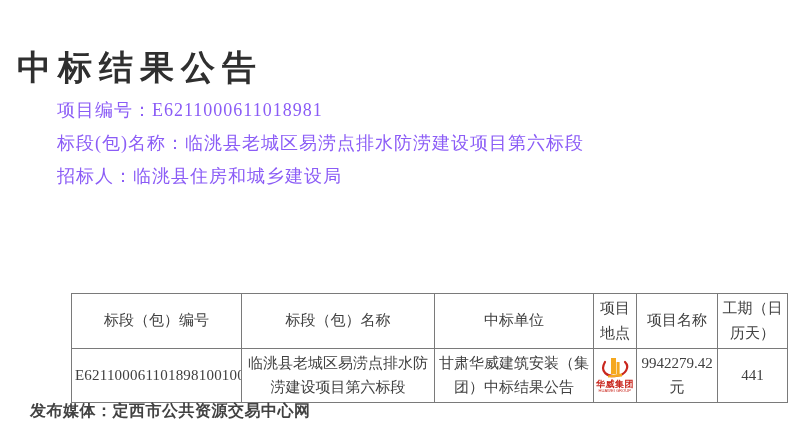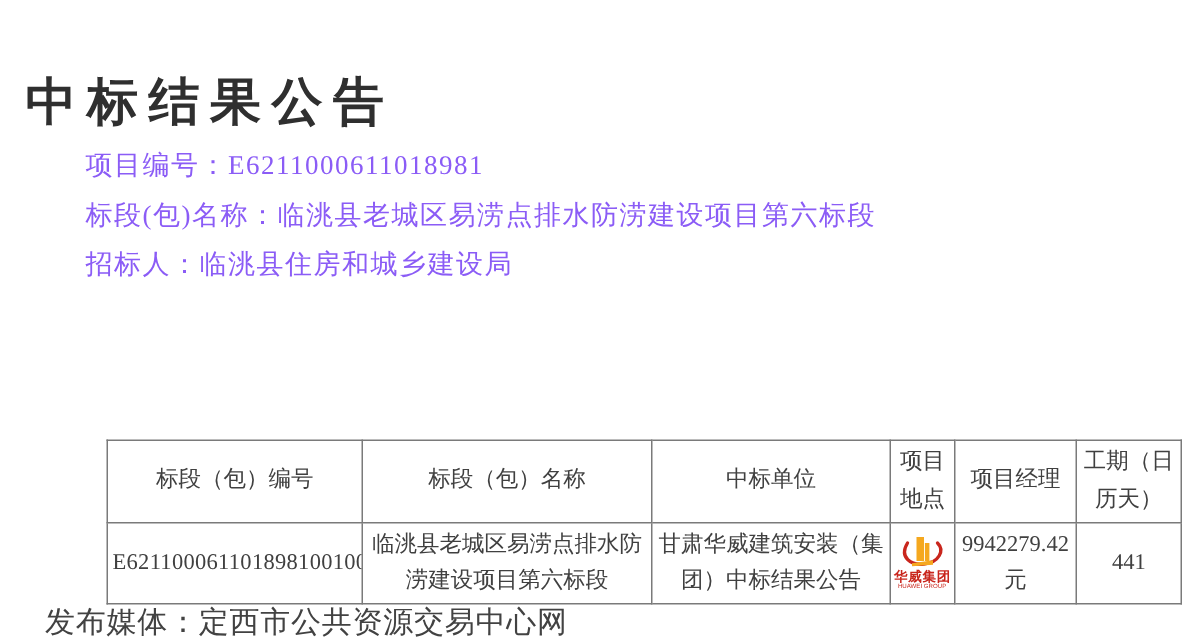--- a/index.html
+++ b/index.html
@@ -85,23 +85,24 @@
     transform:scale(.68);
     transform-origin:center top;
     color:#c9261d;
     white-space:nowrap;
     font-family:"Liberation Sans","DejaVu Sans",sans-serif;
   }
   .price-unit{display:block;}
   .footer{
     position:absolute;
     left:30px;top:401px;
-    font-size:20px;
+    font-size:16px;
     color:#424242;
     letter-spacing:.5px;
+    font-weight:bold;
   }
 </style>
 </head>
 <body>
 
 <h1 class="title">中标结果公告</h1>
 
 <div class="info-block">
   <div class="info-line">项目编号：E6211000611018981</div>
   <div class="info-line">标段(包)名称：临洮县老城区易涝点排水防涝建设项目第六标段</div>
@@ -116,21 +117,21 @@
     <col style="width:43px">
     <col style="width:81px">
     <col style="width:70px">
   </colgroup>
   <thead>
     <tr>
       <th>标段（包）编号</th>
       <th>标段（包）名称</th>
       <th>中标单位</th>
       <th>项目地点</th>
-      <th>项目经理</th>
+      <th>项目名称</th>
       <th>工期（日历天）</th>
     </tr>
   </thead>
   <tbody>
     <tr>
       <td class="section-no">E6211000611018981001001</td>
       <td>临洮县老城区易涝点排水防涝建设项目第六标段</td>
       <td>甘肃华威建筑安装（集团）中标结果公告</td>
       <td class="manager-cell">
         <div class="logo">

